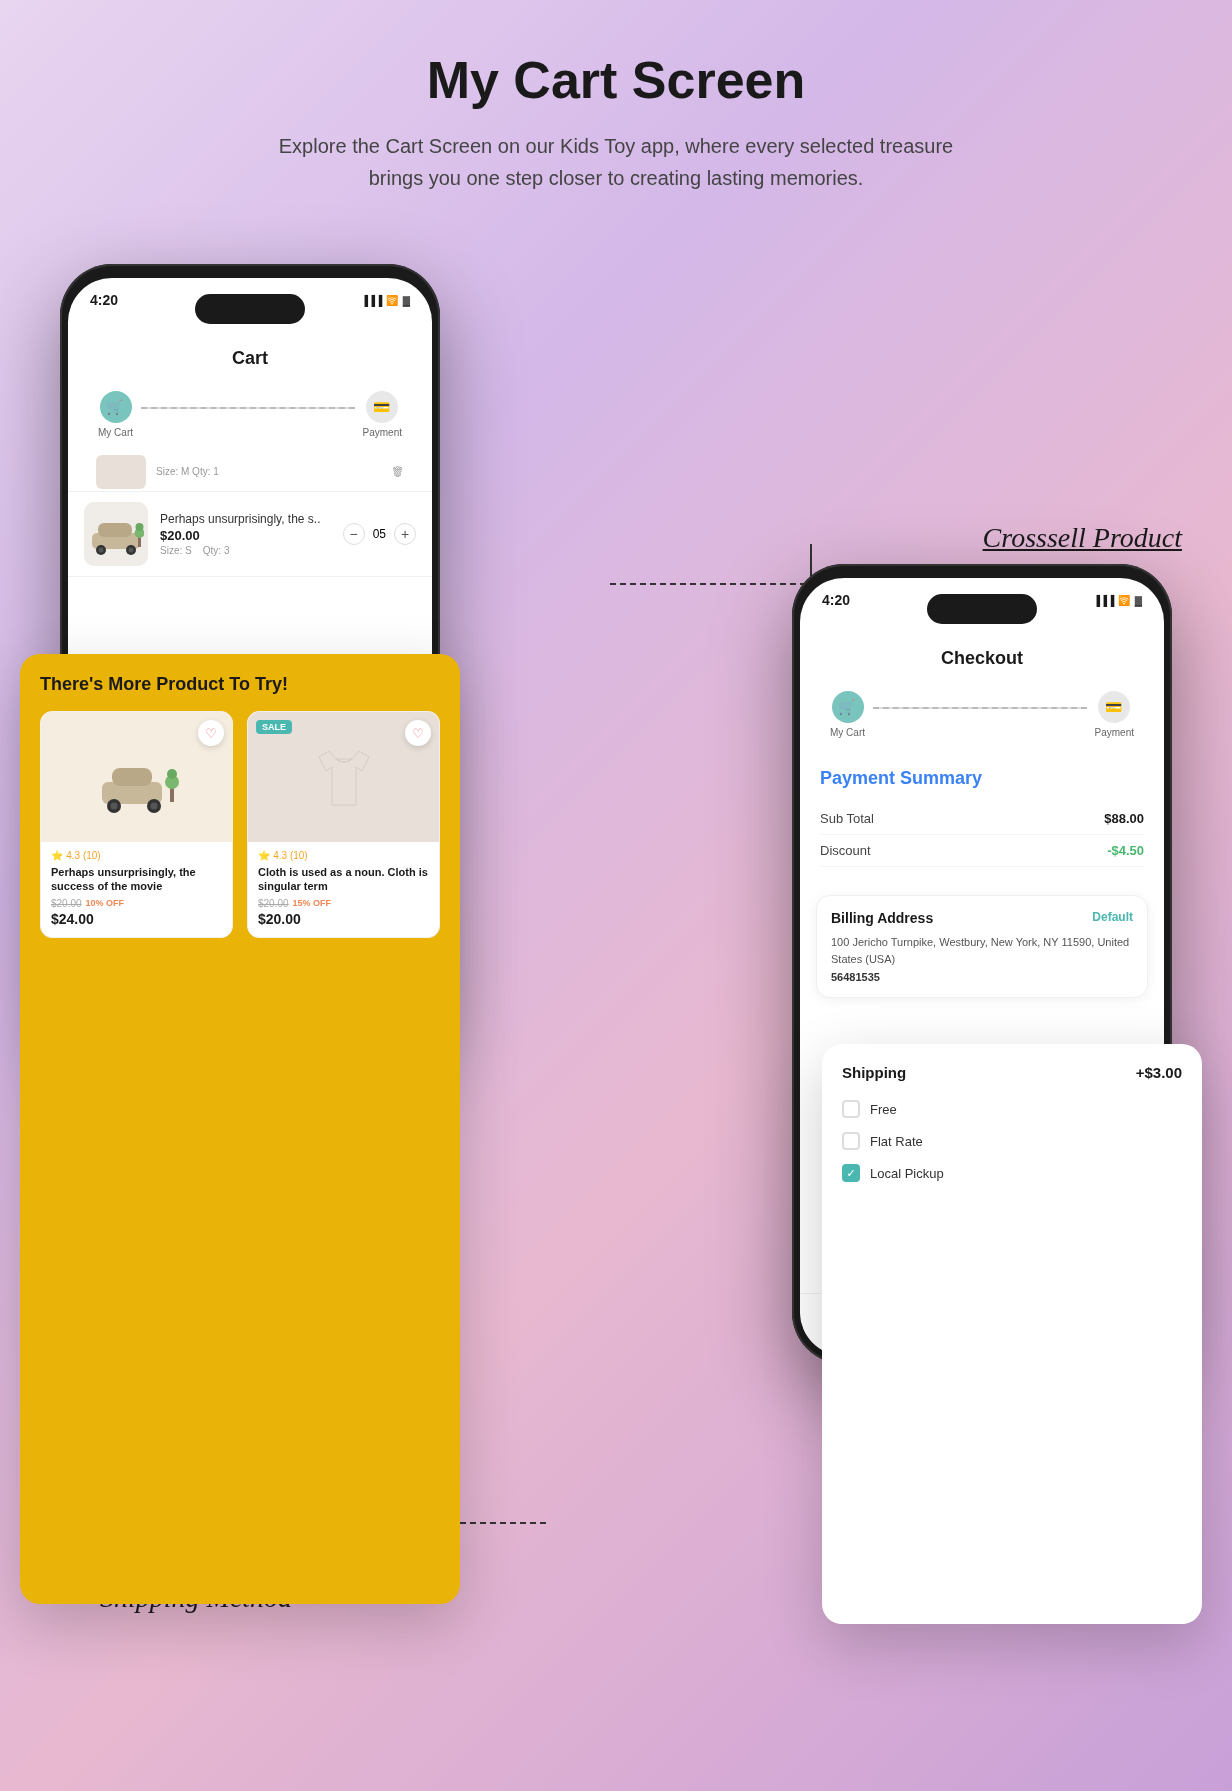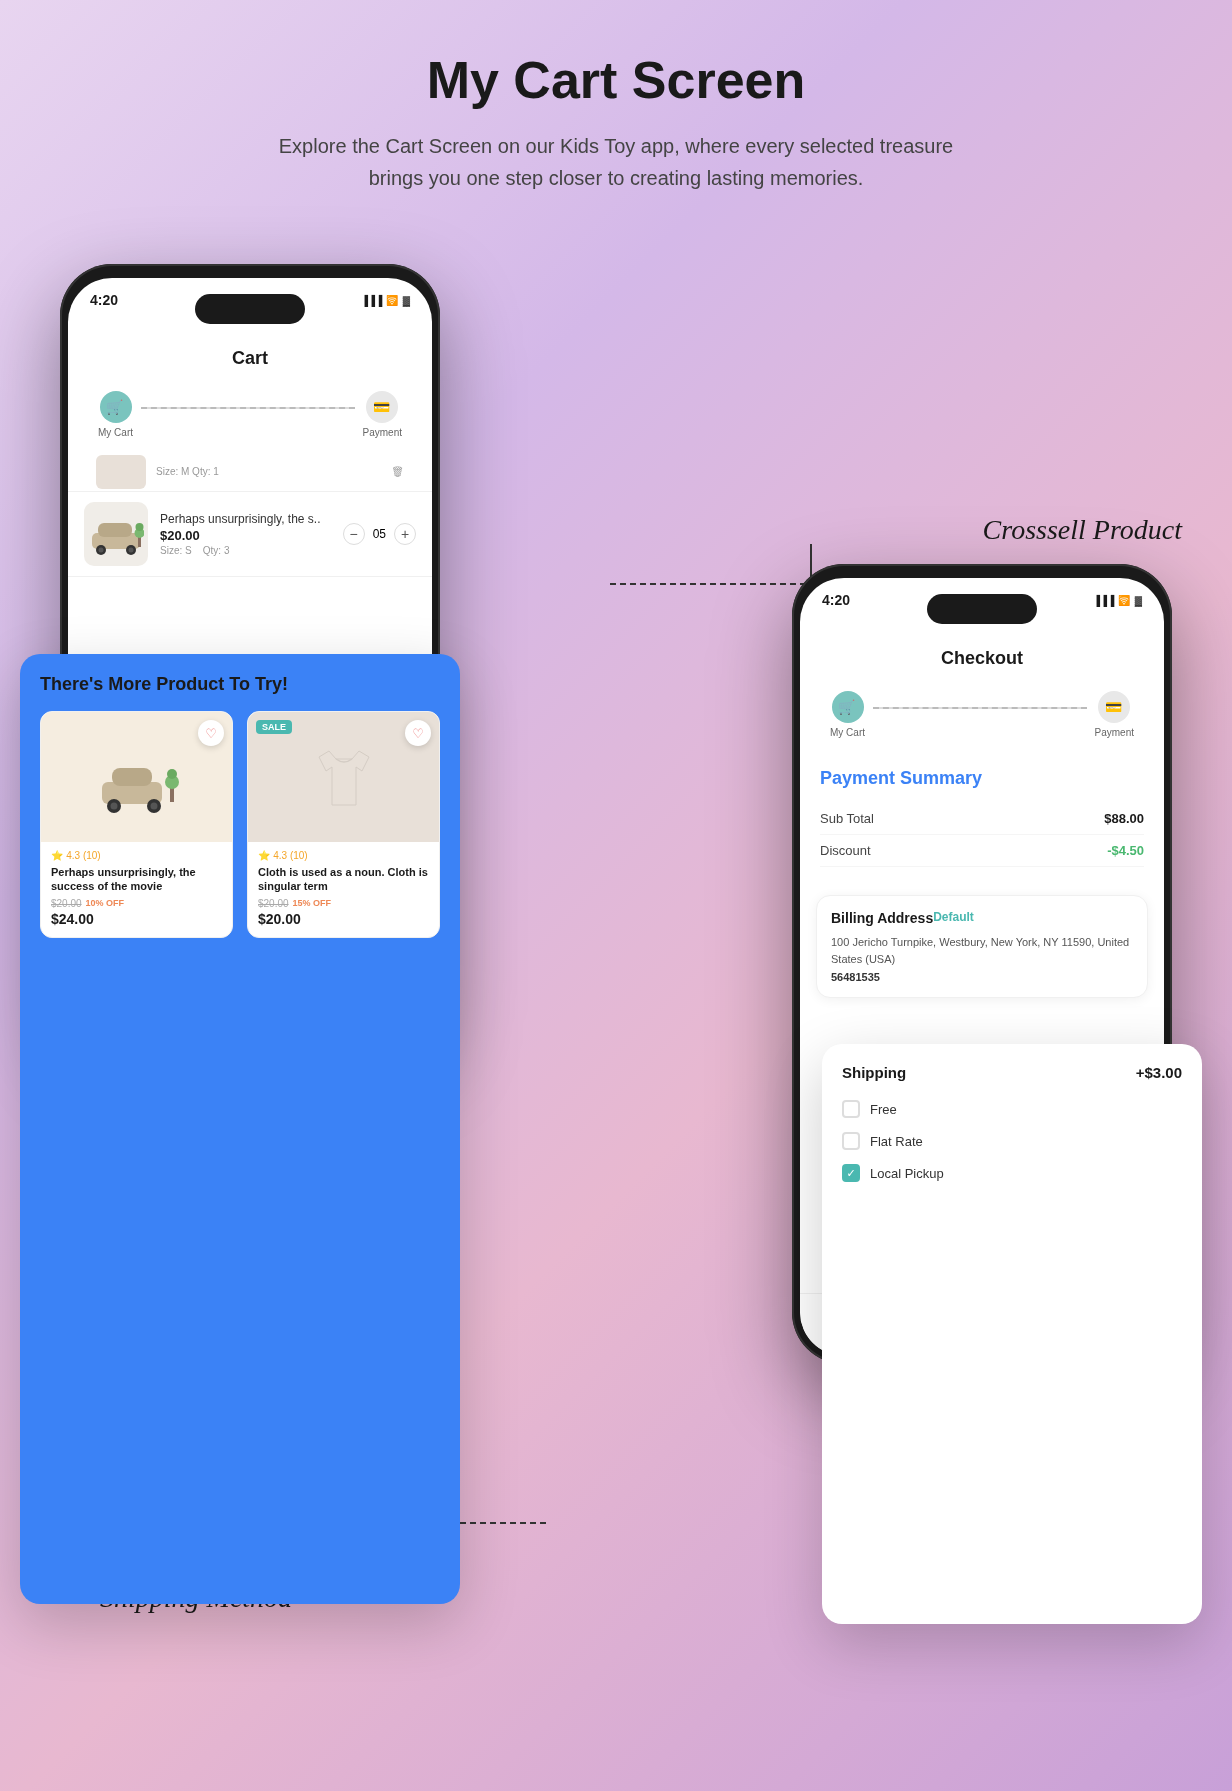--- a/index.html
+++ b/index.html
@@ -192,21 +192,21 @@
       color: #555;
       cursor: pointer;
     }
 
     
     .crosssell-popup {
       position: absolute;
       bottom: 120px;
       left: -10px;
       width: 440px;
-      background: #3b82f6;
+      background: #eab308;
       border-radius: 20px;
       box-shadow: 0 20px 60px rgba(0,0,0,0.2);
       padding: 20px;
       z-index: 10;
     }
     .crosssell-title {
       font-size: 18px;
       font-weight: 800;
       color: #1a1a1a;
       margin-bottom: 16px;
@@ -385,21 +385,21 @@
     .billing-card {
       margin: 12px 16px;
       background: white;
       border-radius: 14px;
       border: 1px solid #f0f0f0;
       padding: 14px;
       box-shadow: 0 2px 12px rgba(0,0,0,0.06);
     }
     .billing-header {
       display: flex;
-      justify-content: flex-start;
+      justify-content: space-between;
       margin-bottom: 8px;
     }
     .billing-title { font-size: 14px; font-weight: 700; color: #1a1a1a; }
     .billing-default { font-size: 12px; color: #4ab8b0; font-weight: 600; }
     .billing-address { font-size: 11px; color: #555; line-height: 1.5; }
     .billing-phone { font-size: 11px; color: #333; font-weight: 600; margin-top: 4px; }
 
     
     .annotation-label {
       position: absolute;
@@ -599,21 +599,21 @@
   </div>
 
   <div style="position:absolute; top:320px; right:420px; display:flex; align-items:center; gap:0;">
     <svg width="200" height="2" style="display:block;">
       <line x1="0" y1="1" x2="200" y2="1" stroke="#333" stroke-width="2" stroke-dasharray="6,4"></line>
     </svg>
     <svg width="2" height="80" style="display:block;">
       <line x1="1" y1="0" x2="1" y2="80" stroke="#333" stroke-width="2"></line>
     </svg>
   </div>
-  <div class="annotation-label" style="top:290px; right:50px;">Crosssell Product</div>
+  <div class="annotation-label" style="top:298px; right:50px;text-decoration:underline;">Crosssell Product</div>
 
   <div class="phone phone-right">
     <div class="phone-screen">
       <div class="dynamic-island"></div>
 
       <div class="status-bar">
         <span class="status-time">4:20</span>
         <div class="status-icons">
           <span>▐▐▐</span>
           <span>🛜</span>

